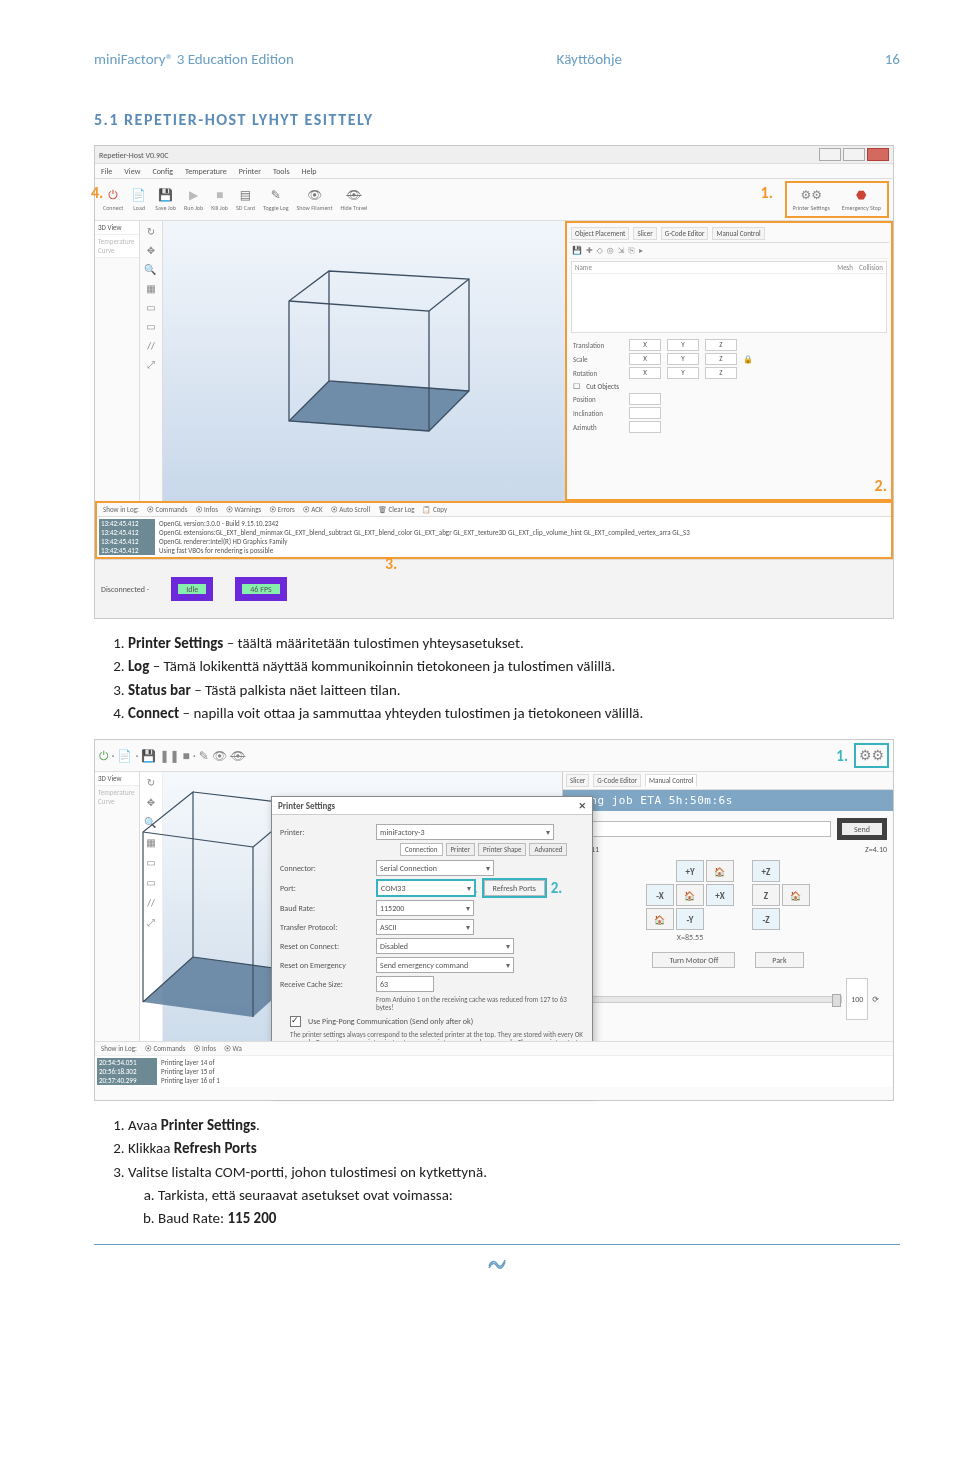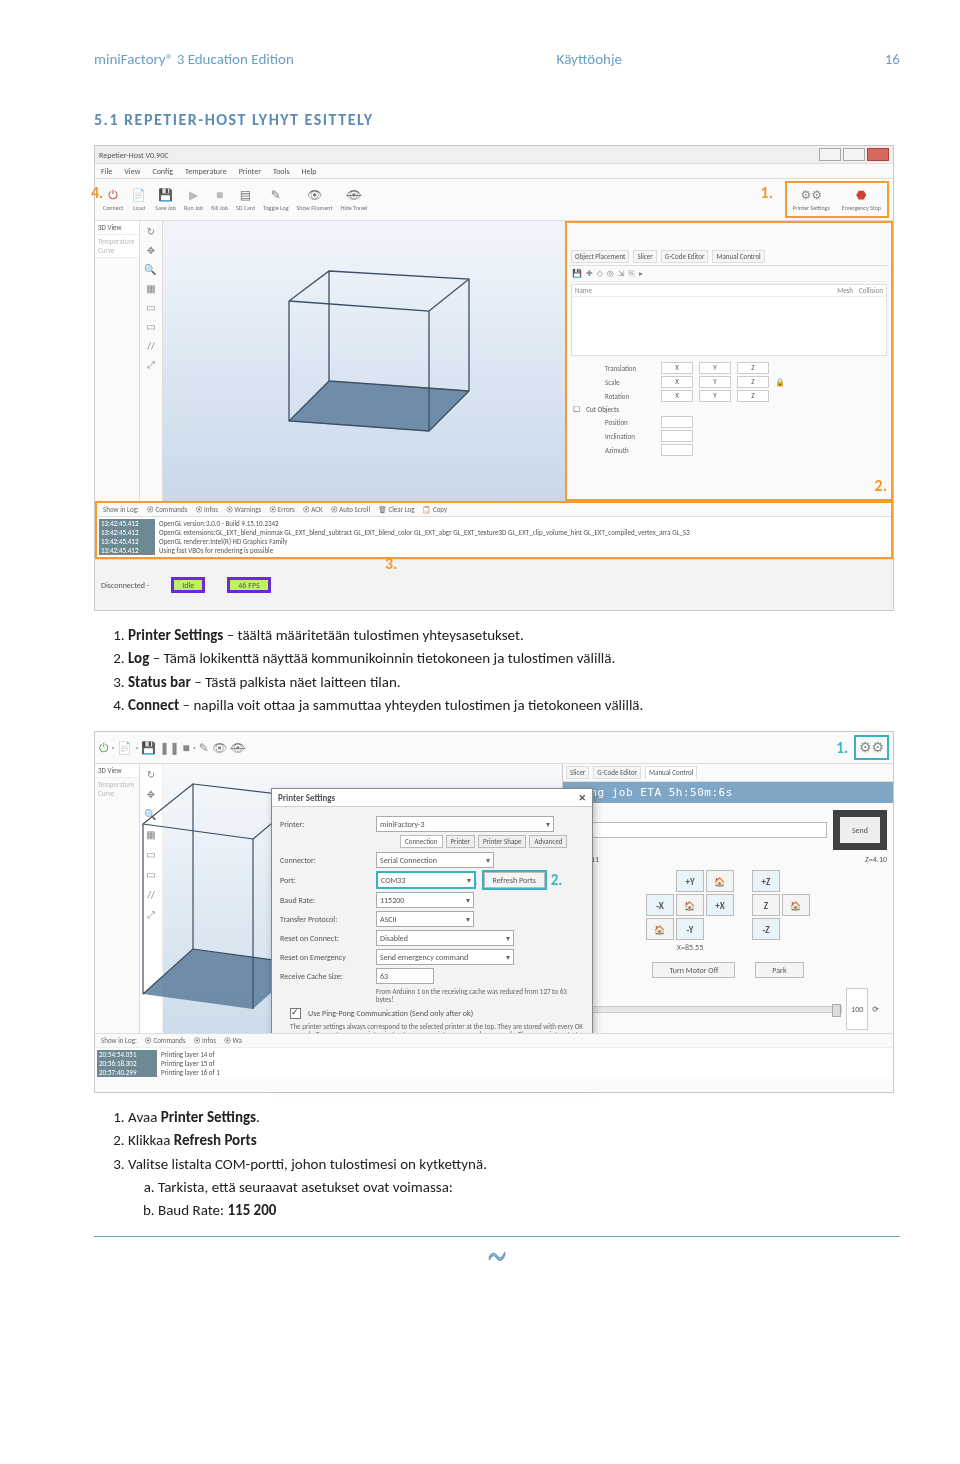--- a/index.html
+++ b/index.html
@@ -157,21 +157,20 @@
     border: 2px solid #f49b32;
     position: relative;
     padding: 2px;
   }
   .rightpanel .tabs {
     display: flex;
     gap: 4px;
     font-size: 7px;
     padding: 2px 2px;
     border-bottom: 1px solid #ddd;
-    margin-top: 23px;
   }
   .rightpanel .tabs span {
     padding: 1px 3px;
     border: 1px solid #ddd;
     background: #f5f5f5;
   }
   .rp-toolbar {
     display: flex;
     gap: 4px;
     font-size: 8px;
@@ -191,21 +190,21 @@
     border-bottom: 1px solid #eee;
     color: #888;
     padding: 1px 3px;
   }
   .rp-list .hdr span:first-child { flex: 1; }
   .rp-props {
     font-size: 7px;
     padding: 2px 4px;
   }
   .rp-props .row { display: flex; gap: 6px; margin: 2px 0; align-items: center; }
-  .rp-props .row .lab { width: 50px; color: #666; margin-left: 32px; }
+  .rp-props .row .lab { width: 50px; color: #666; }
   .rp-props .row .cell { width: 30px; height: 10px; border: 1px solid #ccc; background: #fff; text-align: center; }
   .callout {
     position: absolute;
     font-size: 16px;
     font-weight: 700;
     color: #f4962a;
   }
   .psbox {
     border: 2px solid #f49b32;
     padding: 2px;
@@ -231,22 +230,22 @@
   .statusbar {
     display: flex;
     gap: 22px;
     padding: 17px 6px;
     background: #f3f3f3;
     border-top: 1px solid #ddd;
     font-size: 8px;
     align-items: center;
   }
   .statusbar .sbox {
-    background: #bef264;
-    border: 3px solid #6d28d9;
+    background: #86efac;
+    border: 7px solid #6d28d9;
     padding: 0 8px;
   }
 
   
   .shot2 {
     border: 1px solid #c9c9c9;
     background: #f4f4f4;
     font-size: 8px;
     color: #555;
     position: relative;
@@ -316,23 +315,23 @@
   }
   .mc-panel { padding: 4px 6px; }
   .mc-row { display: flex; align-items: center; gap: 6px; margin: 3px 0; }
   .mc-field {
     flex: 1;
     border: 1px solid #bbb;
     background: #fff;
     height: 14px;
   }
   .mc-send {
-    border: 7px solid #404040;
+    border: 5px solid #404040;
     background: #eee;
-    padding: 8px 12px;
+    padding: 1px 12px;
     font-size: 8px;
   }
   .mc-coords {
     display: flex;
     justify-content: space-between;
     margin: 4px 0 6px 0;
     color: #555;
     font-size: 8px;
   }
   .mc-arrows {

